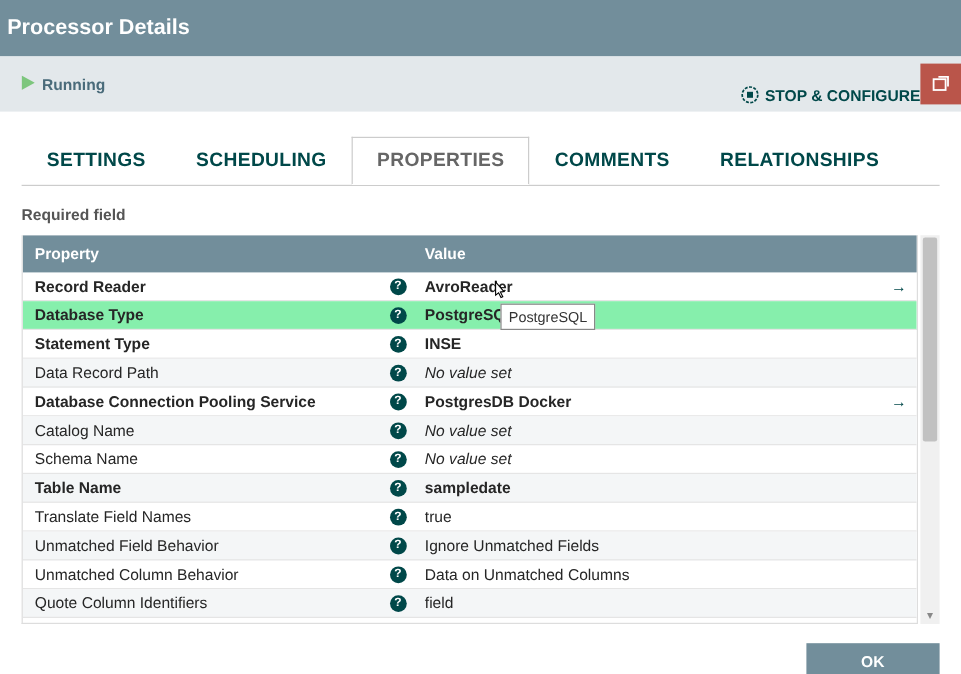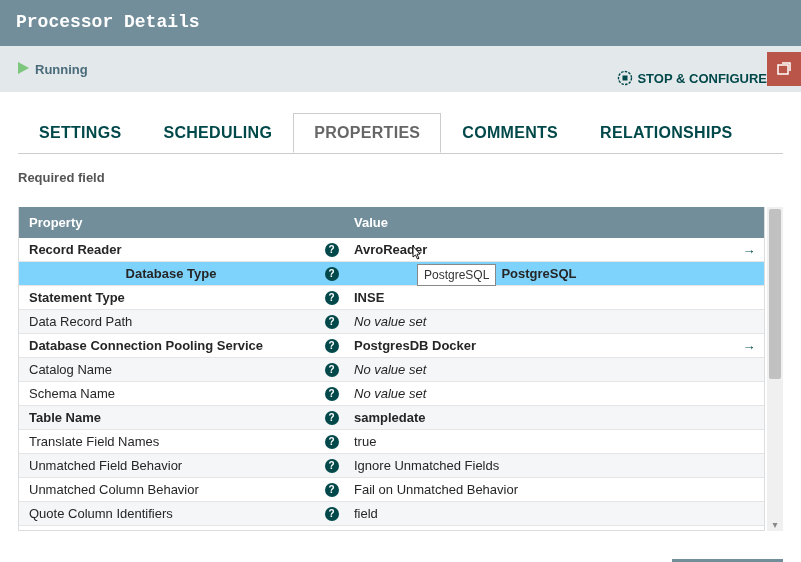--- a/index.html
+++ b/index.html
@@ -15,24 +15,23 @@
   }
   .dialog {
     width: 801px;
     height: 562px;
     display: flex;
     flex-direction: column;
   }
   .header {
     background: #728e9b;
     color: #fff;
-    padding: 12px 16px 14px;
+    padding: 12px 6px 14px;
     font-size: 18px;
     font-weight: bold;
-    font-family: Liberation Mono, monospace;
   }
   .status-bar {
     background: #e3e8eb;
     display: flex;
     align-items: center;
     justify-content: space-between;
     padding: 6px 0 6px 18px;
     font-size: 13px;
     color: #4a6b7a;
     font-weight: bold;
@@ -73,21 +72,21 @@
   .tab-underline {
     border-bottom: 1px solid #ccc;
     margin: 0 18px;
   }
   .required {
     margin: 16px 0 10px 18px;
     font-weight: bold;
     color: #555;
   }
   .grid-wrap {
-    margin: 12px 18px;
+    margin: 0 18px;
     position: relative;
     flex: 1 1 auto;
     display: flex;
   }
   .grid {
     flex: 1;
     border: 1px solid #ddd;
     border-top: none;
     overflow: hidden;
   }
@@ -200,21 +199,21 @@
   }
   .ok-btn {
     background: #728e9b;
     color: #fff;
     font-weight: bold;
     padding: 8px 46px;
     font-size: 13px;
     border: none;
     cursor: pointer;
   }
-  .row.sel { background: #7dd3fc; text-align: center; }
+  .row.sel { background: #86efac; }
 </style>
 </head>
 <body>
 
 <div class="dialog">
 
   <div class="header">
     <span>Processor Details</span>
   </div>
 
@@ -342,21 +341,21 @@
               <span class="help-q">?</span>
             </div>
             <div class="pvalue">Ignore Unmatched Fields</div>
             <div class="arrow"></div>
           </div>
           <div class="row">
             <div class="pname">Unmatched Column Behavior</div>
             <div class="picon">
               <span class="help-q">?</span>
             </div>
-            <div class="pvalue">Fail on Unmatched Behavior</div>
+            <div class="pvalue">Data on Unmatched Columns</div>
             <div class="arrow"></div>
           </div>
           <div class="row">
             <div class="pname">Quote Column Identifiers</div>
             <div class="picon">
               <span class="help-q">?</span>
             </div>
             <div class="pvalue">field</div>
             <div class="arrow"></div>
           </div>

